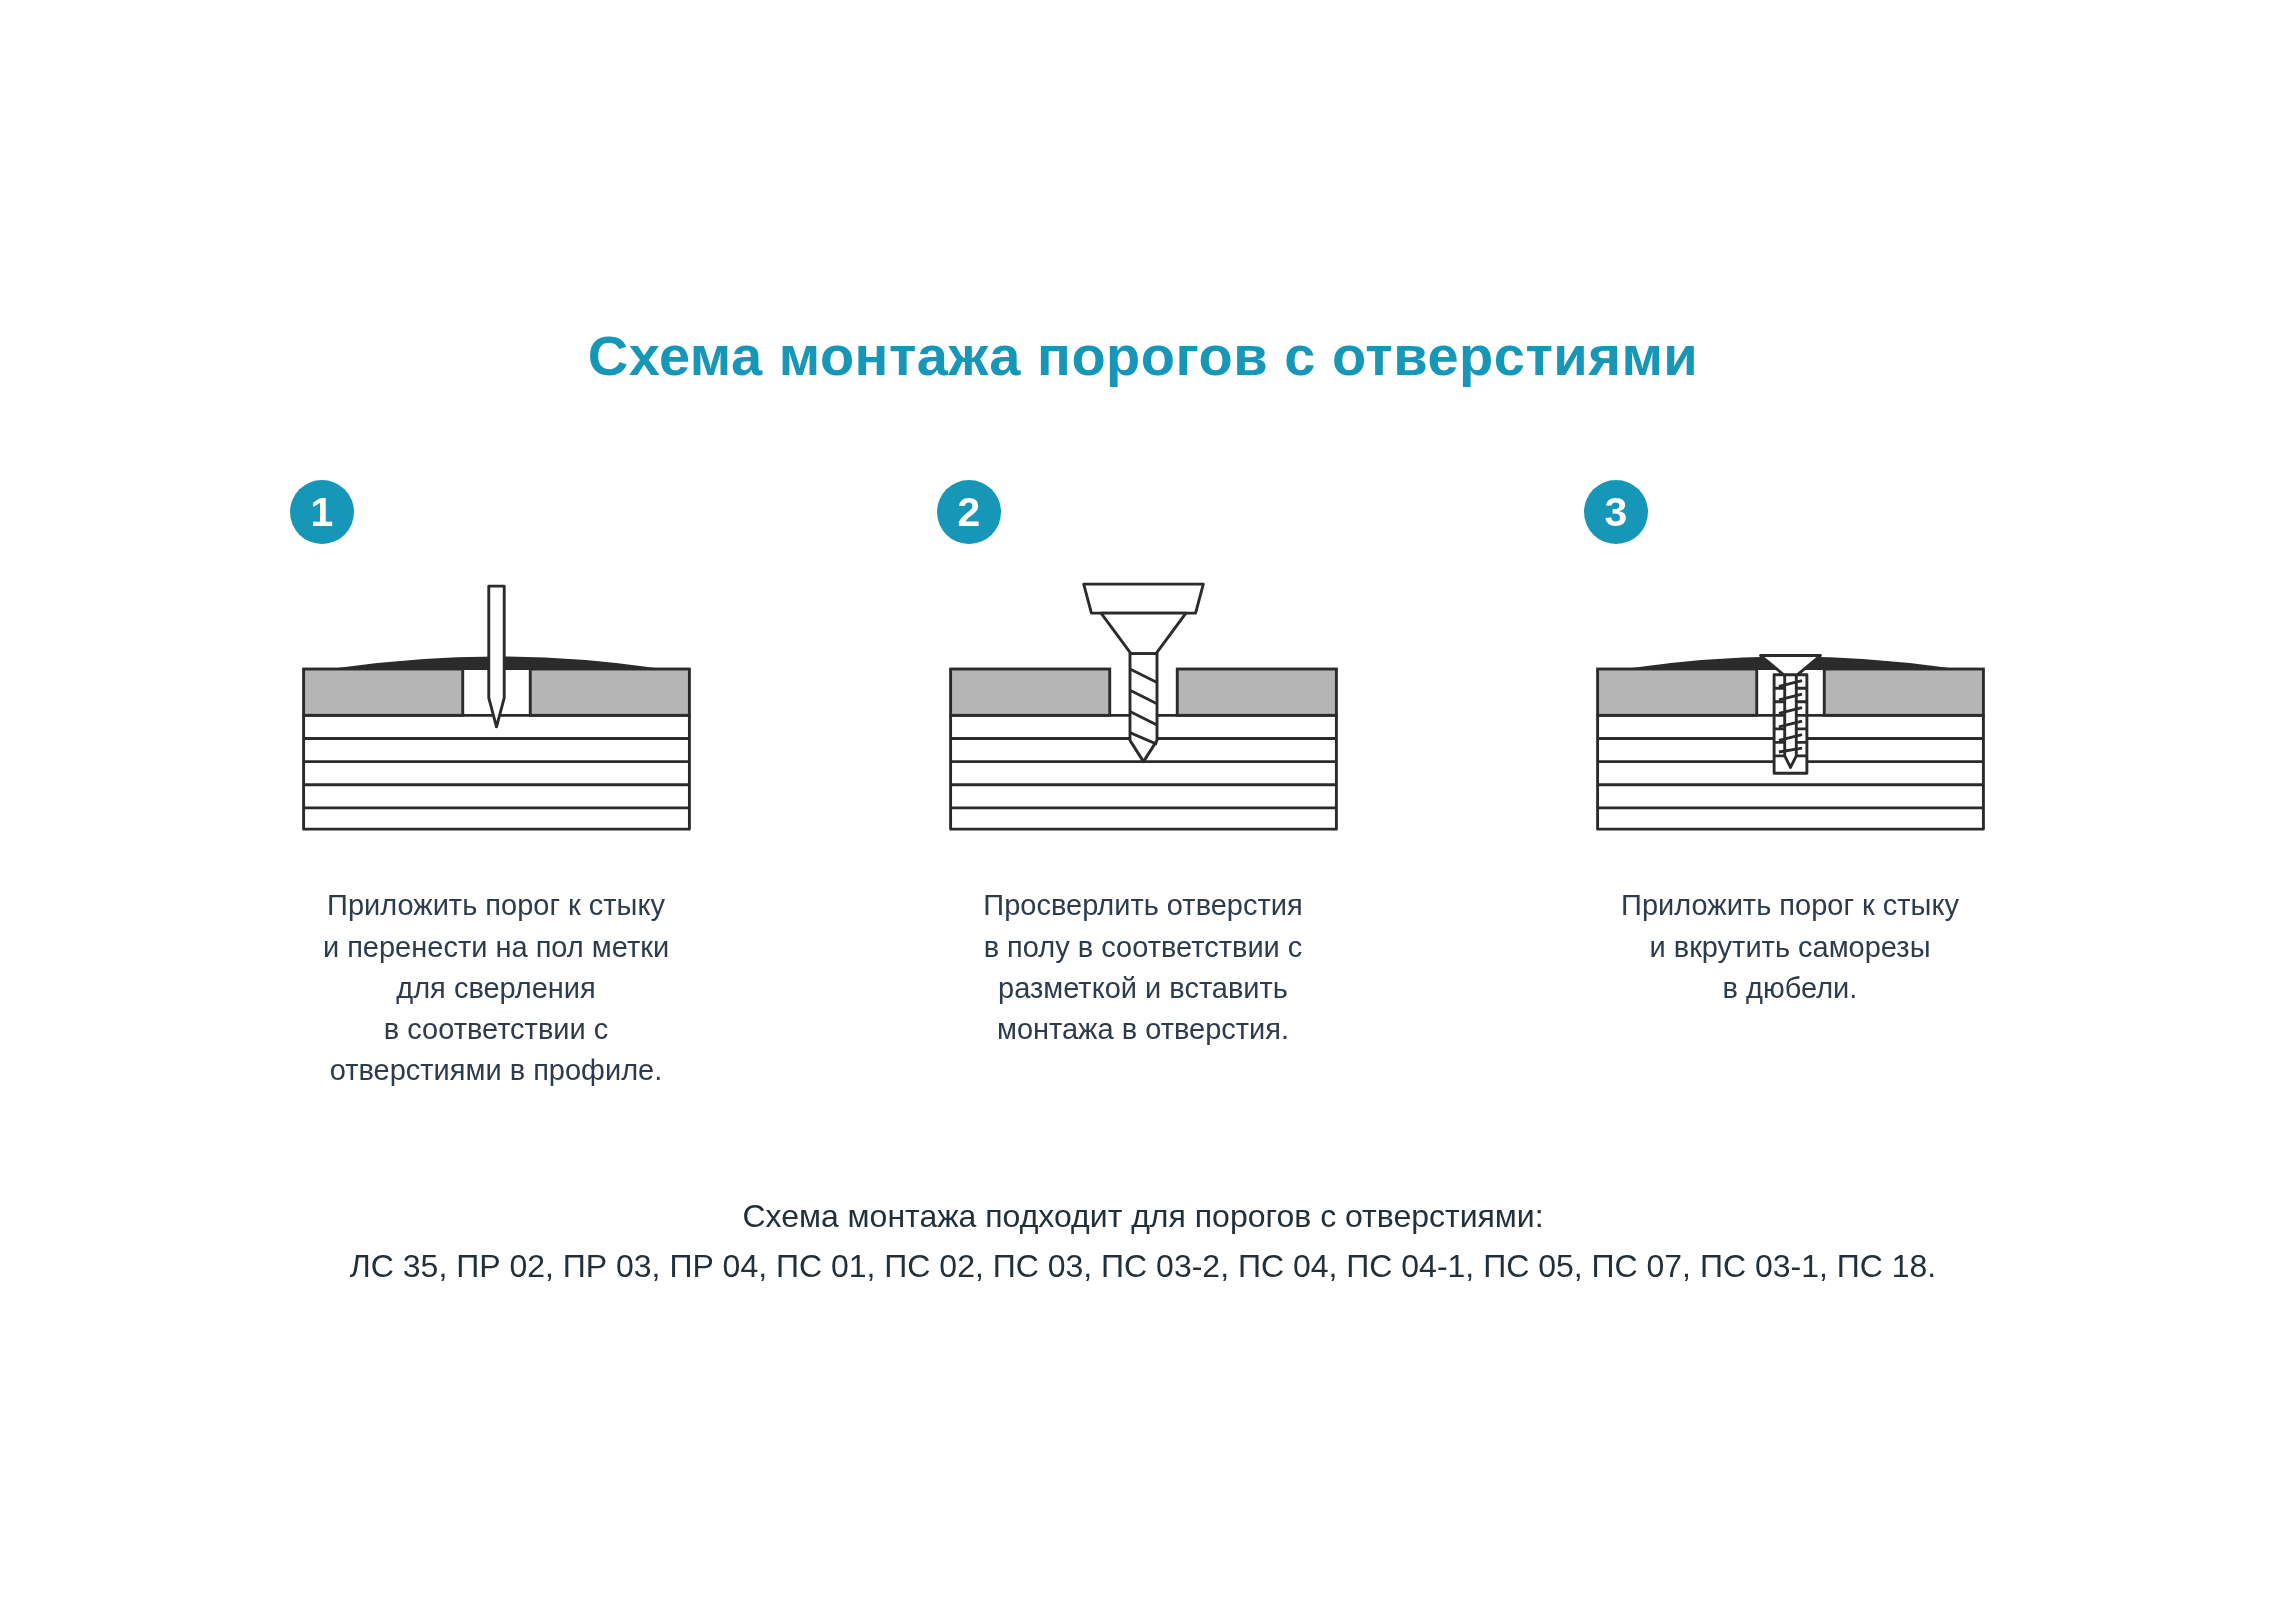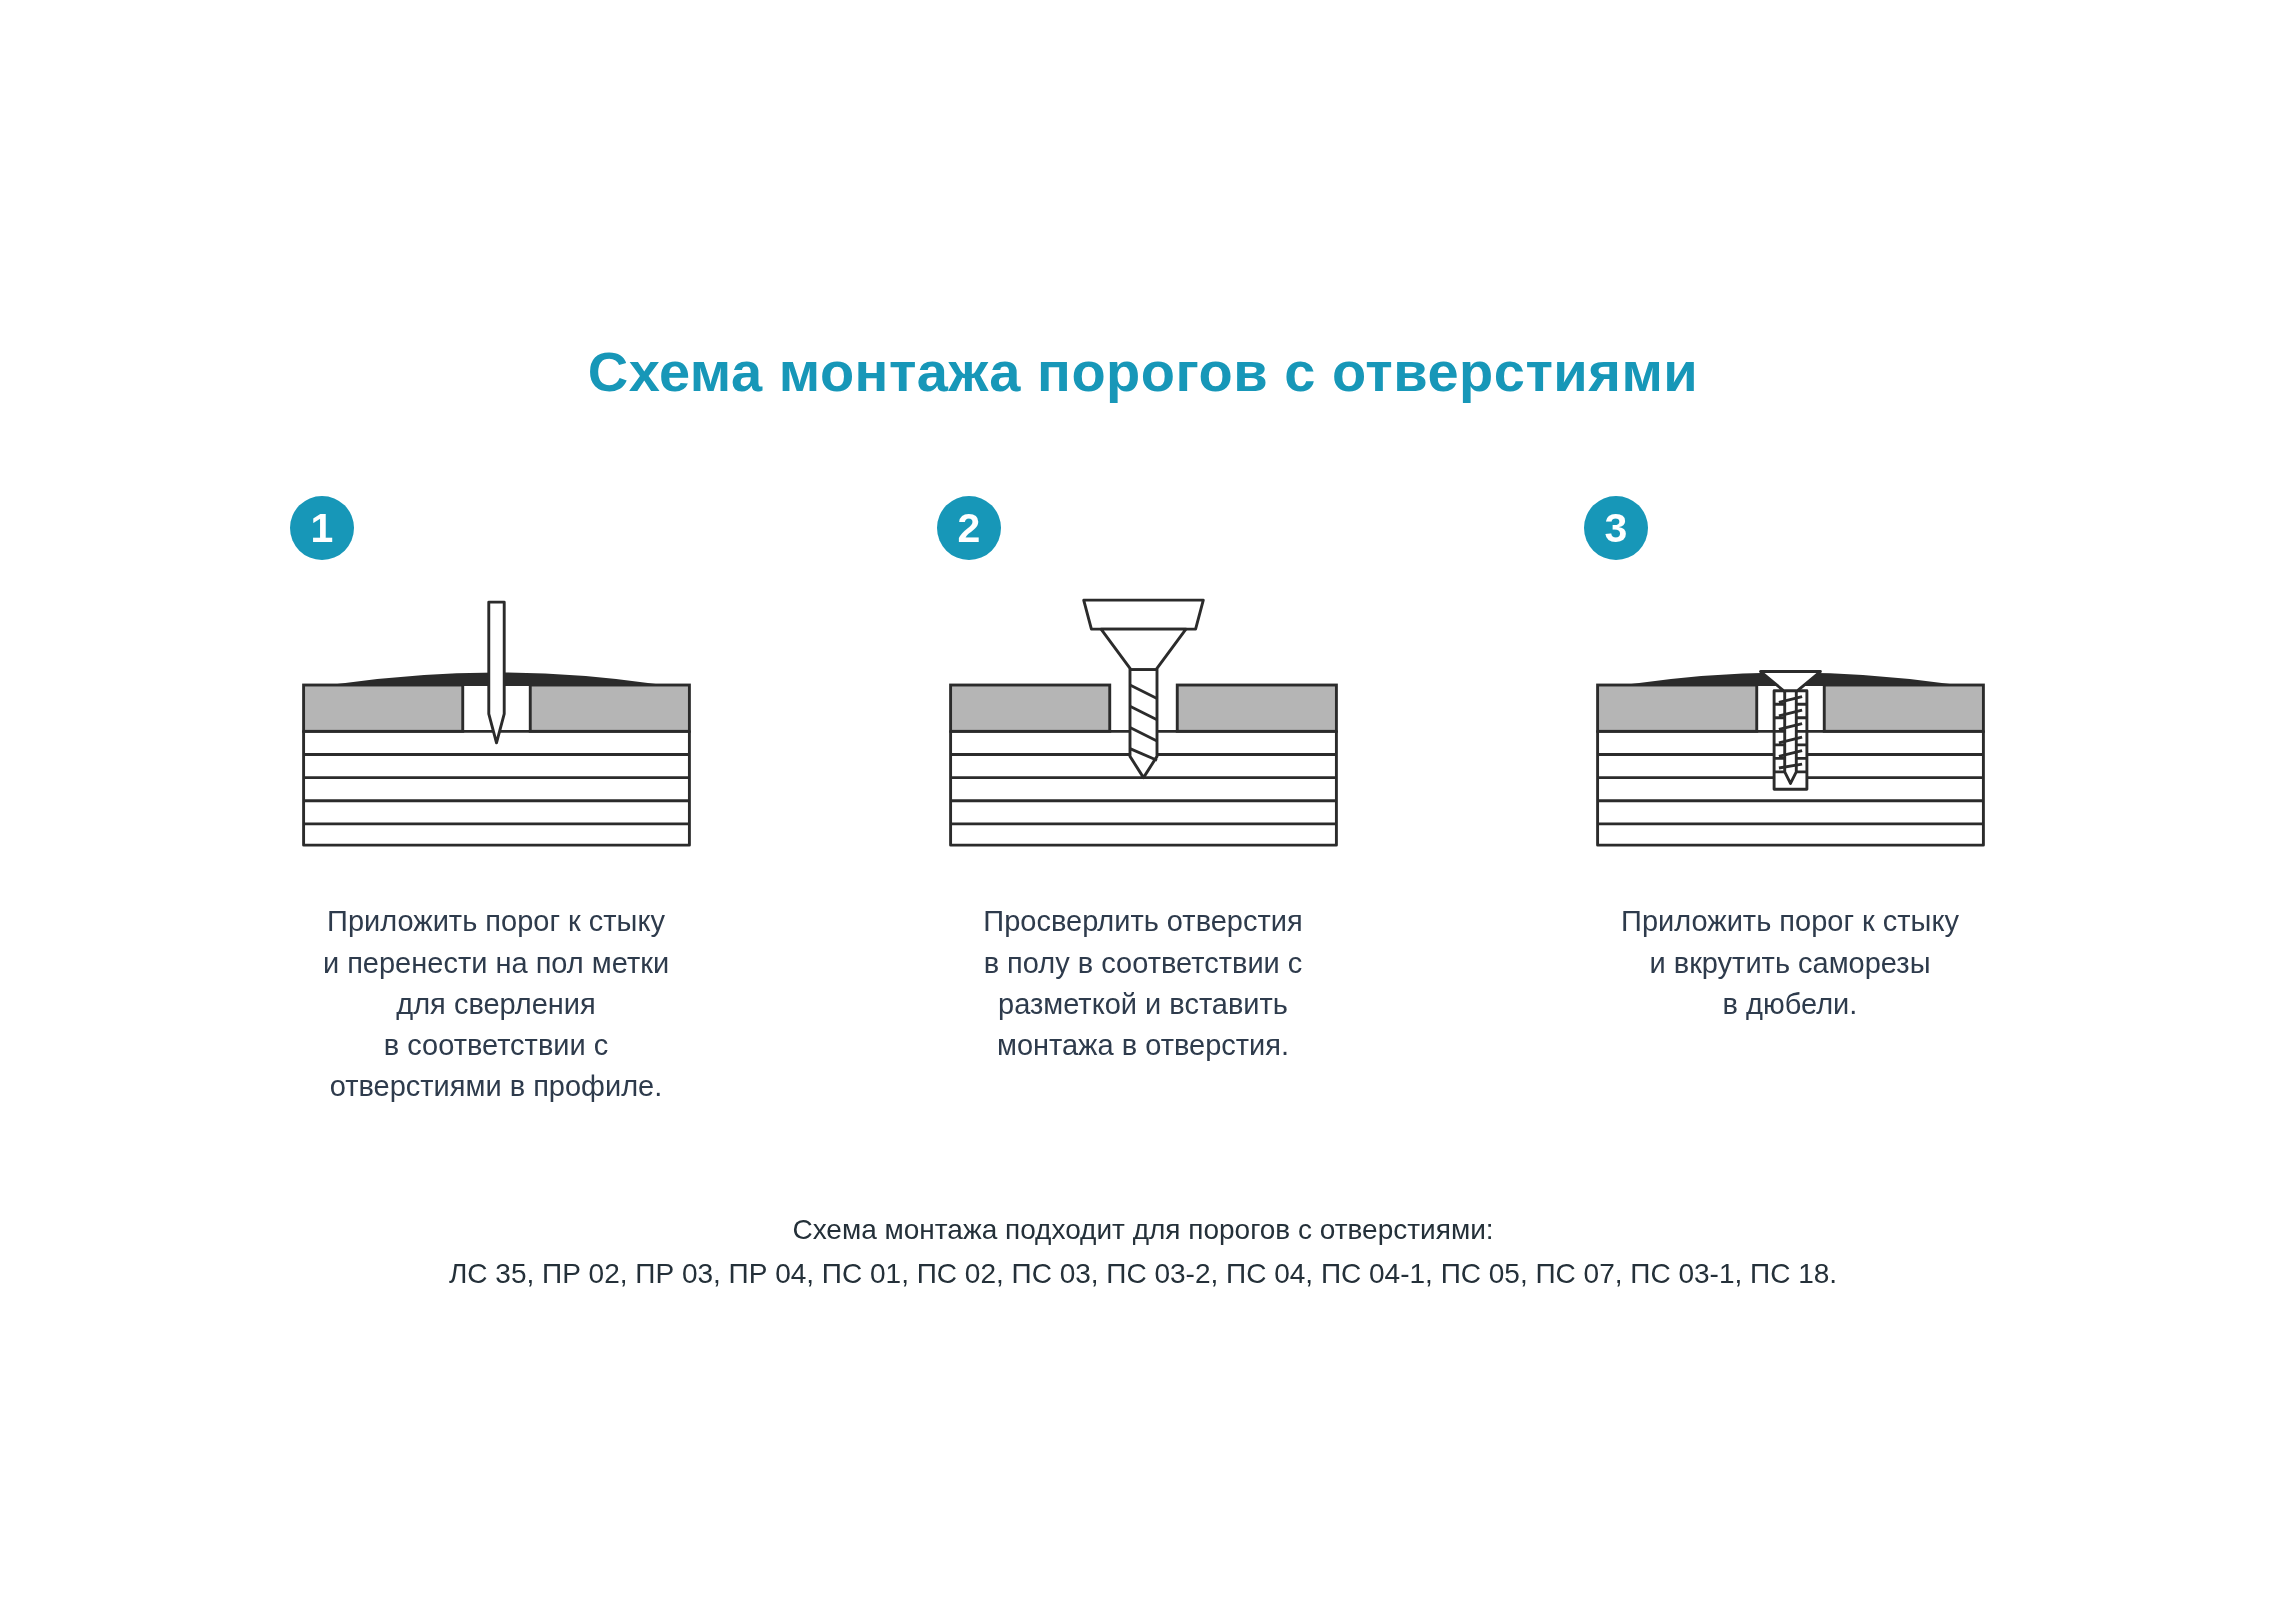--- a/index.html
+++ b/index.html
@@ -13,21 +13,21 @@
   html,body{margin:0;padding:0;}
   body{
     width:2286px;
     height:1601px;
     background:#ffffff;
     overflow:hidden;
     font-family:"Liberation Sans","DejaVu Sans",sans-serif;
     color:var(--text);
   }
   .title{
-    margin:16px;
+    margin:0;
     padding-top:323px;
     text-align:center;
     font-size:56px;
     font-weight:700;
     color:var(--accent);
     letter-spacing:0.5px;
   }
   .steps{
     margin-top:92px;
     display:flex;
@@ -66,21 +66,21 @@
     text-align:center;
     font-size:29px;
     line-height:1.42;
     white-space:pre-line;
     color:var(--text);
   }
   .footer{
     margin-top:101px;
     text-align:center;
     color:var(--footer);
-    font-size:28px;
+    font-size:32px;
     line-height:1.55;
   }
   .footer p{margin:0;}
 </style>
 </head>
 <body>
 
 <div class="page">
 
   <h1 class="title">Схема монтажа порогов с отверстиями</h1>

